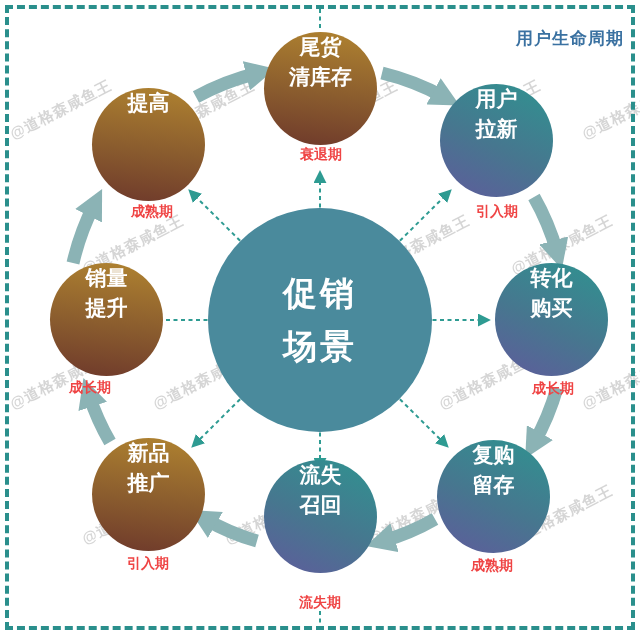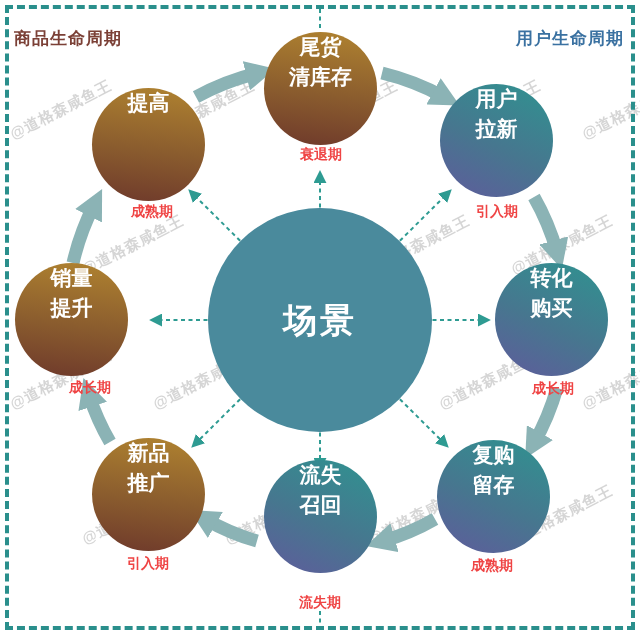--- a/index.html
+++ b/index.html
@@ -103,38 +103,38 @@
     <div>留存</div>
   </div>
   <div class="node user" style="left:264px;top:460px">
     <div>流失</div>
     <div>召回</div>
   </div>
   <div class="node product" style="left:92px;top:438px">
     <div>新品</div>
     <div>推广</div>
   </div>
-  <div class="node product" style="left:15px;top:263px">
+  <div class="node product" style="left:50px;top:263px">
     <div>销量</div>
     <div>提升</div>
   </div>
   <div class="node product" style="left:92px;top:88px">
     <div>提高</div>
   </div>
 
   <div class="center-node">
+    <div>促销</div>
     <div>场景</div>
   </div>
 
   <div class="stage-label" style="left:321px;top:146px">衰退期</div>
   <div class="stage-label" style="left:497px;top:203px">引入期</div>
   <div class="stage-label" style="left:553px;top:380px">成长期</div>
   <div class="stage-label" style="left:492px;top:557px">成熟期</div>
   <div class="stage-label" style="left:320px;top:594px">流失期</div>
   <div class="stage-label" style="left:148px;top:555px">引入期</div>
   <div class="stage-label" style="left:90px;top:379px">成长期</div>
   <div class="stage-label" style="left:152px;top:203px">成熟期</div>
 
-  <div class="title title-product">商品生命周期</div>
   <div class="title title-user">用户生命周期</div>
 
   <div class="frame"></div>
 </div>
 
 </body></html>

